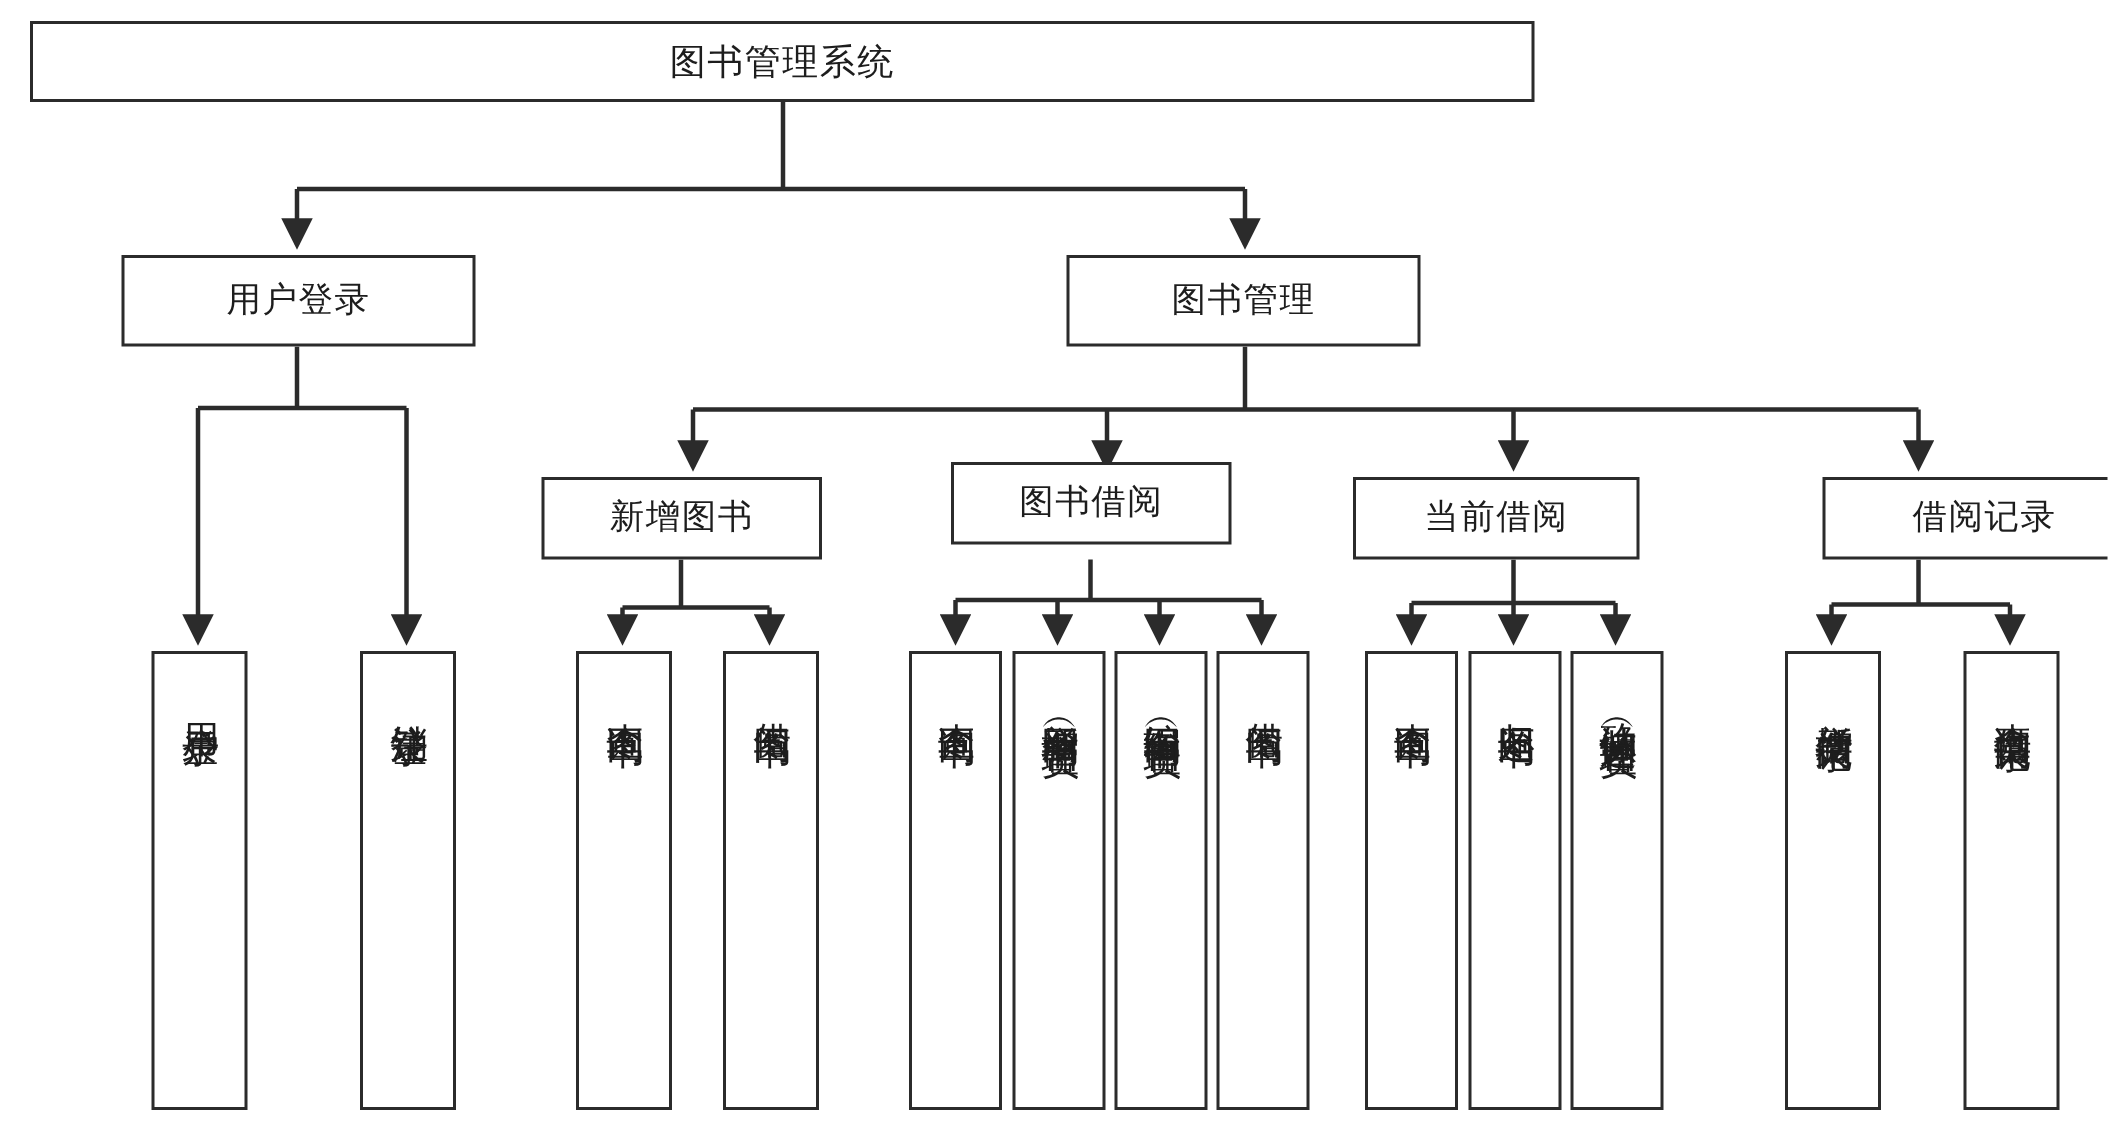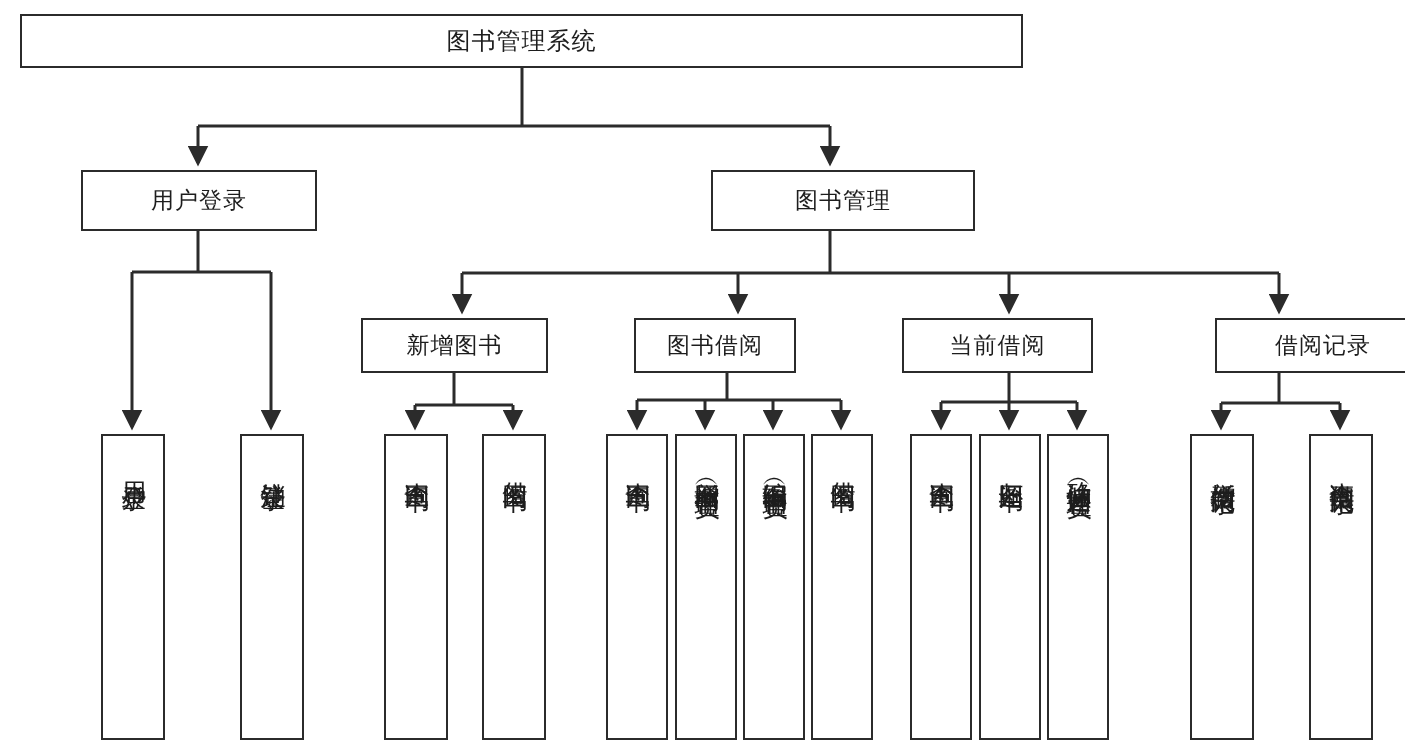--- a/index.html
+++ b/index.html
@@ -110,28 +110,28 @@
     </g>
   </svg>
 
   <div class="node h root" style="left:20px;top:14px;width:1003px;height:54px;">
     <span class="label">图书管理系统</span>
   </div>
 
   <div class="node h" style="left:81px;top:170px;width:236px;height:61px;">
     <span class="label">用户登录</span>
   </div>
-  <div class="node h" style="left:711px;top:170px;width:264px;height:61px;">
+  <div class="node h" style="left:711px;top:170px;width:236px;height:61px;">
     <span class="label">图书管理</span>
   </div>
 
   <div class="node h" style="left:361px;top:318px;width:187px;height:55px;">
     <span class="label">新增图书</span>
   </div>
-  <div class="node h" style="left:634px;top:318px;width:162px;height:55px;">
+  <div class="node h" style="left:634px;top:308px;width:187px;height:55px;">
     <span class="label">图书借阅</span>
   </div>
   <div class="node h" style="left:902px;top:318px;width:191px;height:55px;">
     <span class="label">当前借阅</span>
   </div>
   <div class="node h" style="left:1172px;top:318px;width:216px;height:55px;margin-left:43px;">
     <span class="label">借阅记录</span>
   </div>
 
   <div class="node v" style="left:101px;top:434px;width:64px;height:306px;">

